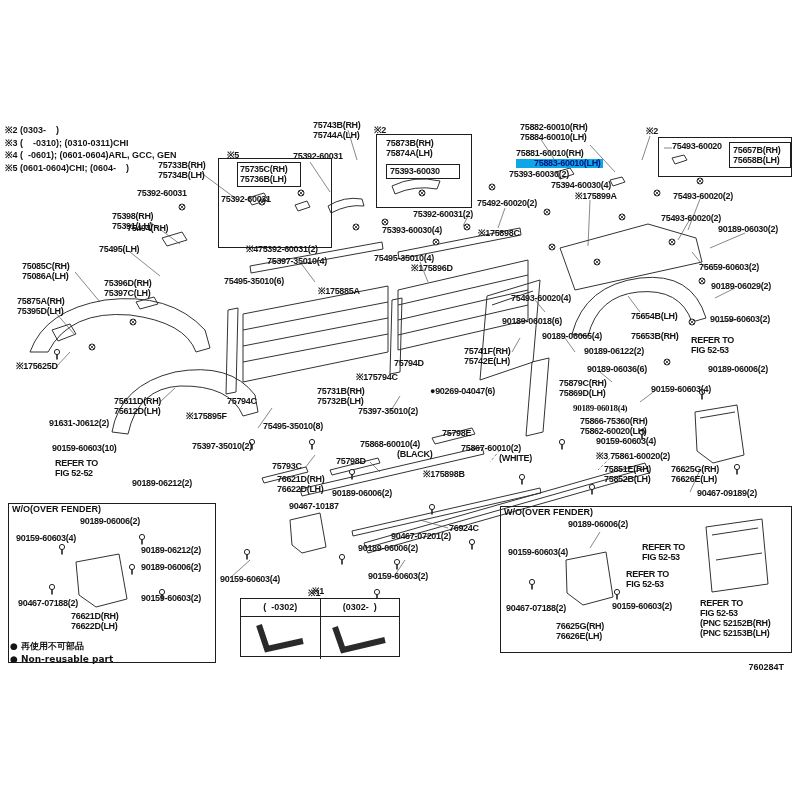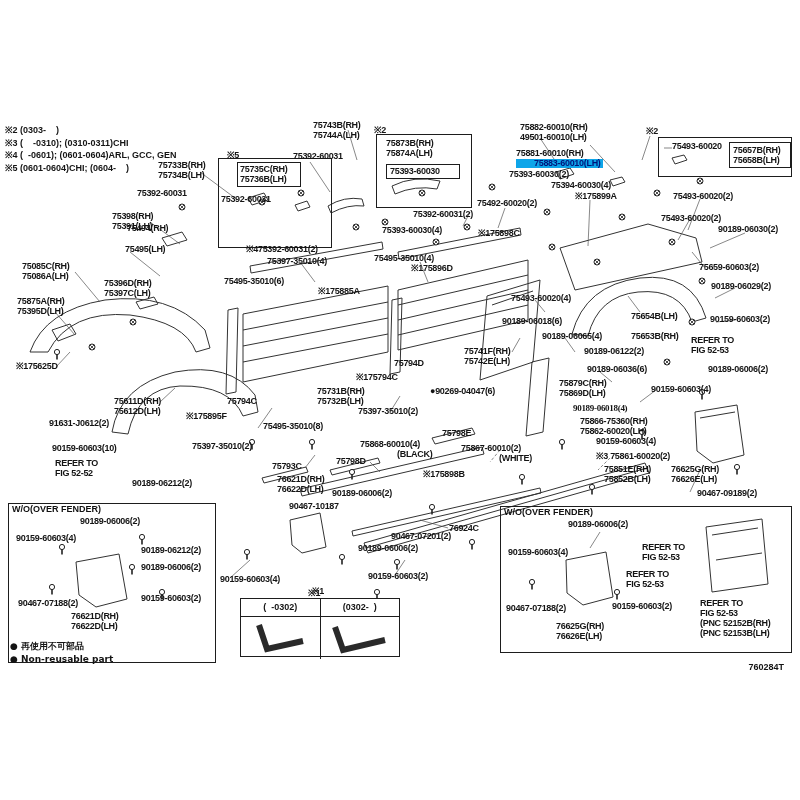--- a/index.html
+++ b/index.html
@@ -226,21 +226,21 @@
   <div class="xcaption">※1</div>
   <div class="drawing-code">760284T</div>
 
   <div id="labels-layer">
       <div class="lbl" style="left: 313px; top: 121px;">75743B(RH)</div>
       <div class="lbl" style="left: 313px; top: 131px;">75744A(LH)</div>
       <div class="lbl" style="left: 374px; top: 126px;">※2</div>
       <div class="lbl" style="left: 386px; top: 139px;">75873B(RH)</div>
       <div class="lbl" style="left: 386px; top: 149px;">75874A(LH)</div>
       <div class="lbl" style="left: 520px; top: 123px;">75882-60010(RH)</div>
-      <div class="lbl" style="left: 520px; top: 133px;">49501-60010(LH)</div>
+      <div class="lbl" style="left: 520px; top: 133px;">75884-60010(LH)</div>
       <div class="lbl" style="left: 646px; top: 127px;">※2</div>
       <div class="lbl" style="left: 672px; top: 142px;">75493-60020</div>
       <div class="lbl" style="left: 733px; top: 146px;">75657B(RH)</div>
       <div class="lbl" style="left: 733px; top: 156px;">75658B(LH)</div>
       <div class="lbl" style="left: 158px; top: 161px;">75733B(RH)</div>
       <div class="lbl" style="left: 158px; top: 171px;">75734B(LH)</div>
       <div class="lbl" style="left: 227px; top: 151px;">※5</div>
       <div class="lbl" style="left: 240px; top: 165px;">75735C(RH)</div>
       <div class="lbl" style="left: 240px; top: 175px;">75736B(LH)</div>
       <div class="lbl" style="left: 293px; top: 152px;">75392-60031</div>
@@ -253,21 +253,21 @@
       <div class="lbl" style="left: 221px; top: 195px;">75392-60031</div>
       <div class="lbl" style="left: 112px; top: 212px;">75398(RH)</div>
       <div class="lbl" style="left: 112px; top: 222px;">75391(LH)</div>
       <div class="lbl" style="left: 413px; top: 210px;">75392-60031(2)</div>
       <div class="lbl" style="left: 477px; top: 199px;">75492-60020(2)</div>
       <div class="lbl" style="left: 575px; top: 192px;">※175899A</div>
       <div class="lbl" style="left: 673px; top: 192px;">75493-60020(2)</div>
       <div class="lbl" style="left: 661px; top: 214px;">75493-60020(2)</div>
       <div class="lbl" style="left: 718px; top: 225px;">90189-06030(2)</div>
       <div class="lbl" style="left: 99px; top: 224px; margin-left: 28px;">75494(RH)</div>
-      <div class="lbl" style="left: 99px; top: 245px; margin-left: 26px;">75495(LH)</div>
+      <div class="lbl" style="left: 99px; top: 245px;">75495(LH)</div>
       <div class="lbl" style="left: 246px; top: 245px;">※475392-60031(2)</div>
       <div class="lbl" style="left: 382px; top: 226px;">75393-60030(4)</div>
       <div class="lbl" style="left: 478px; top: 229px;">※175898C</div>
       <div class="lbl" style="left: 267px; top: 257px;">75397-35010(4)</div>
       <div class="lbl" style="left: 374px; top: 254px;">75495-35010(4)</div>
       <div class="lbl" style="left: 411px; top: 264px;">※175896D</div>
       <div class="lbl" style="left: 22px; top: 262px;">75085C(RH)</div>
       <div class="lbl" style="left: 22px; top: 272px;">75086A(LH)</div>
       <div class="lbl" style="left: 224px; top: 277px;">75495-35010(6)</div>
       <div class="lbl" style="left: 104px; top: 279px;">75396D(RH)</div>

